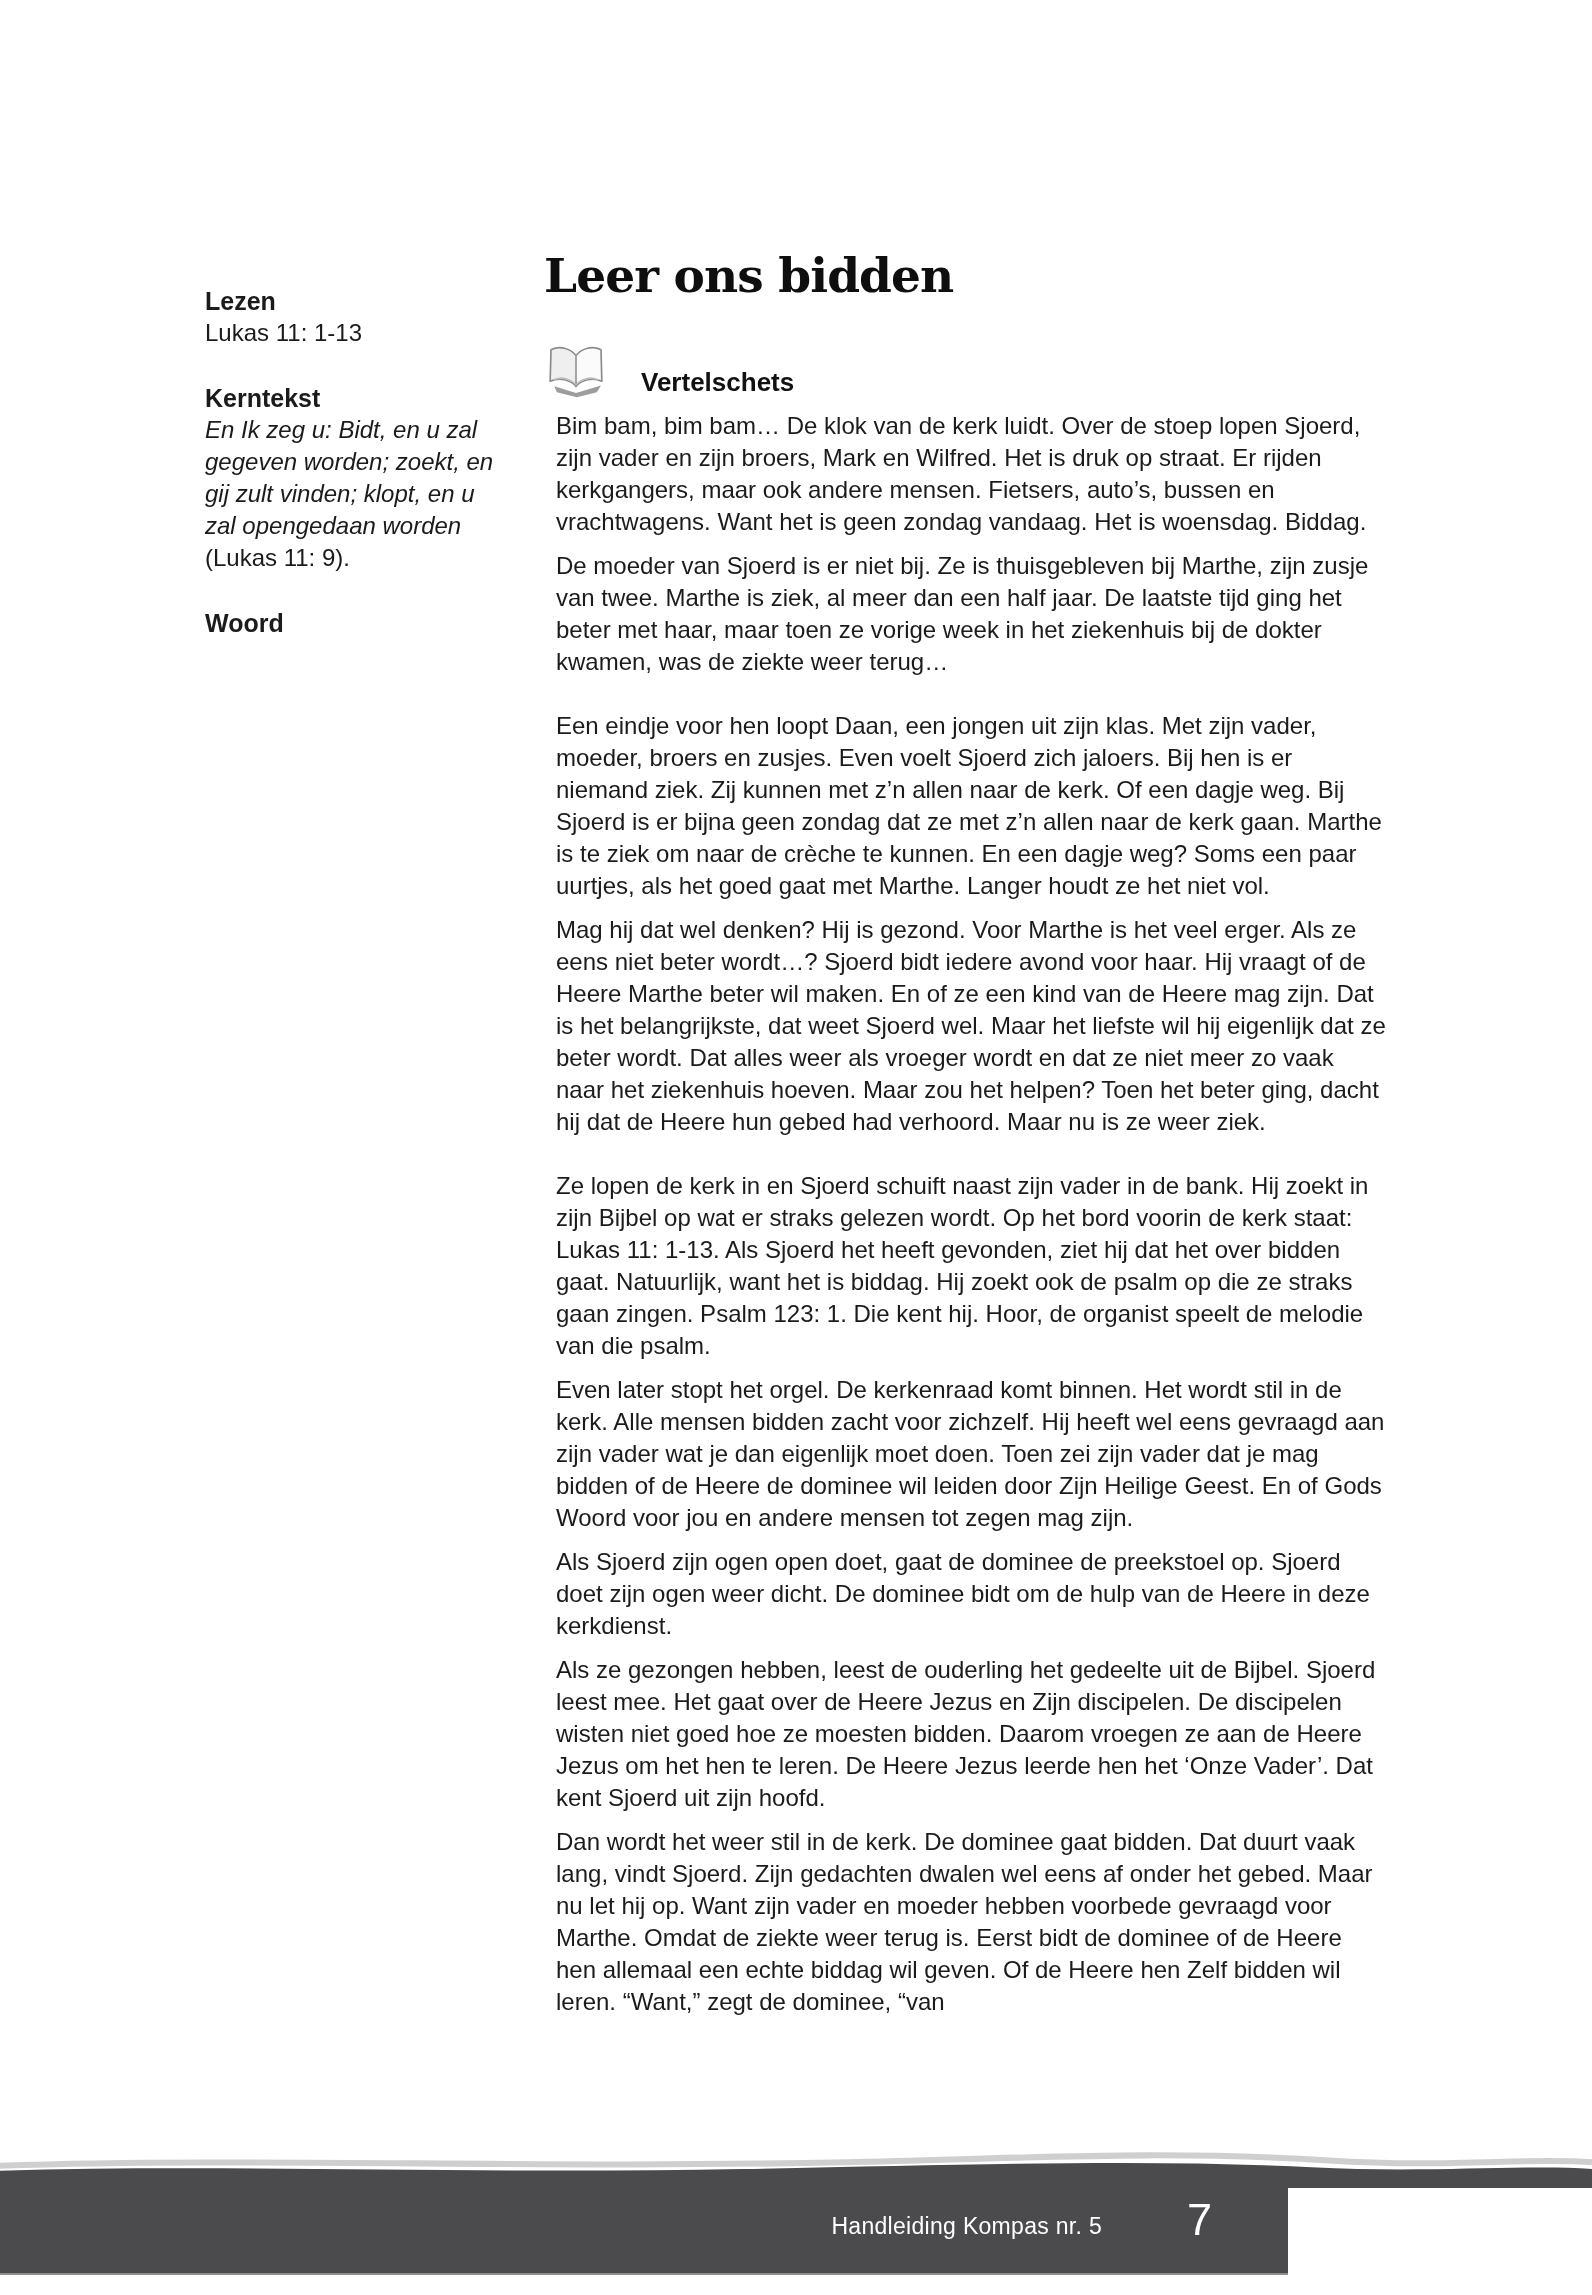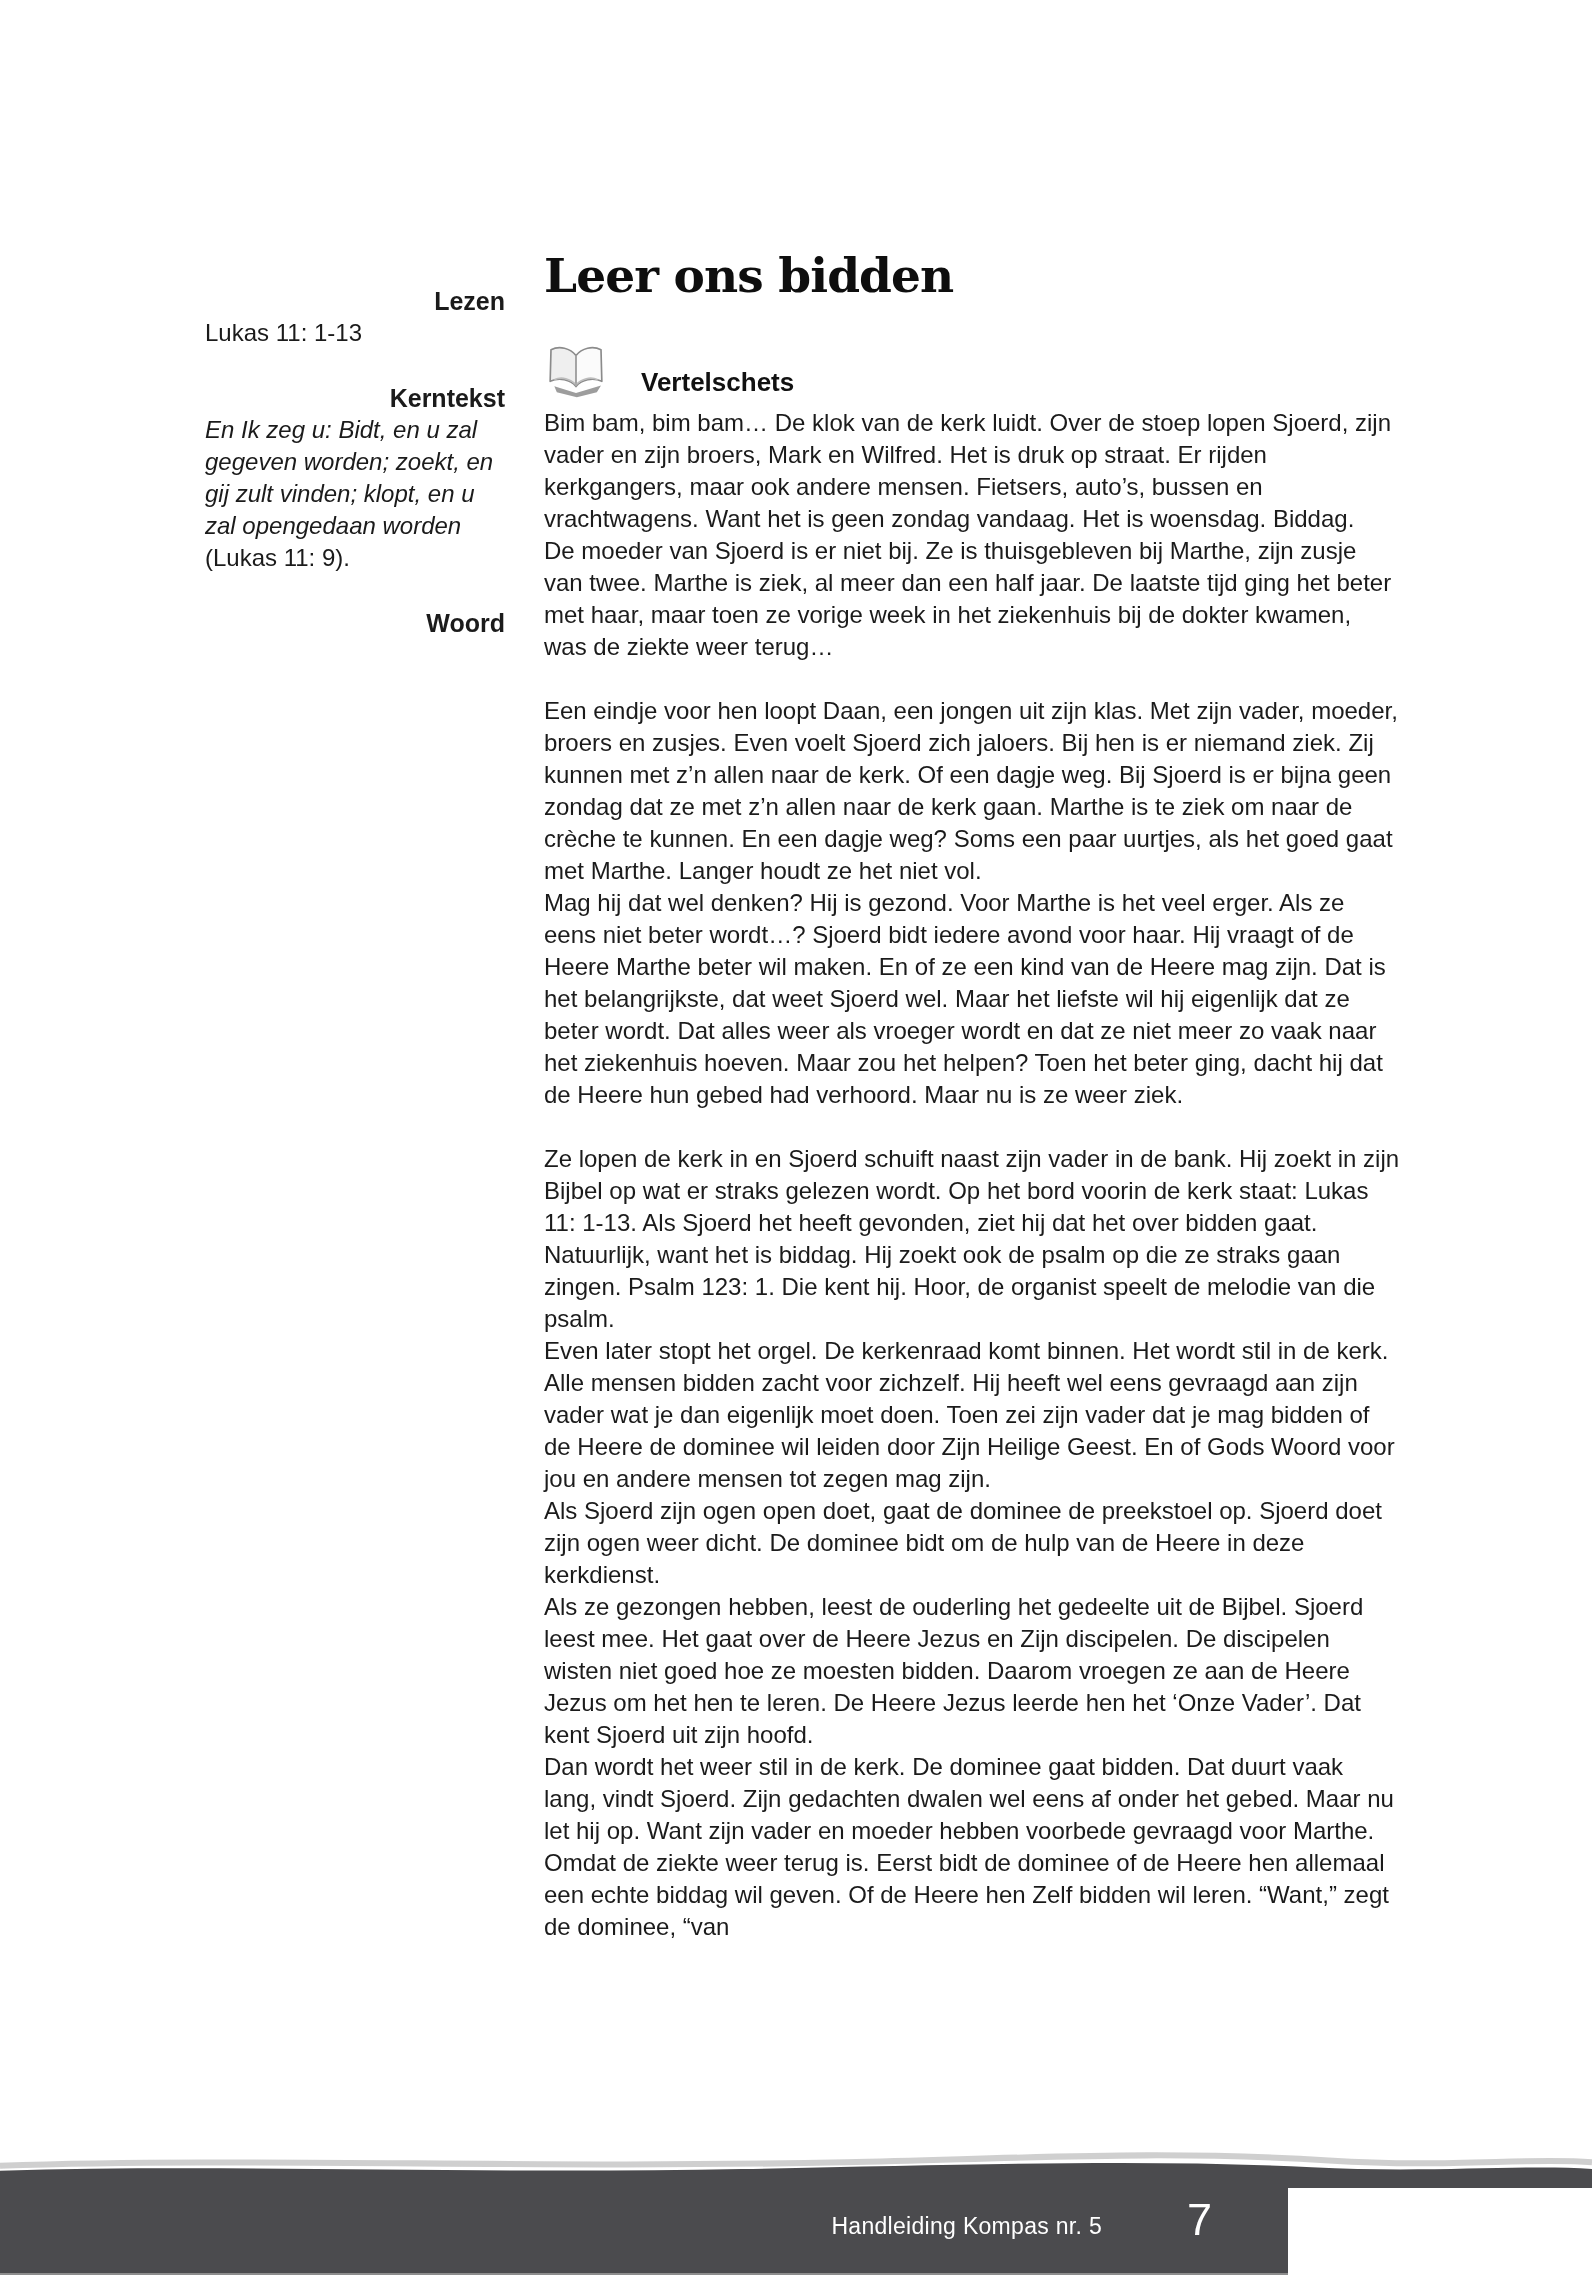--- a/index.html
+++ b/index.html
@@ -18,21 +18,20 @@
     position: absolute;
     left: 205px;
     top: 285px;
     width: 300px;
     font-size: 24px;
     line-height: 32px;
   }
   .side-heading {
     font-weight: bold;
     font-size: 25px;
-    text-align: right;
   }
   .side-block { margin-bottom: 33px; }
   .kerntekst-quote { font-style: italic; }
   .kerntekst-ref { font-style: normal; }
   .psalm-line { white-space: nowrap; }
 
   
   .main {
     position: absolute;
     left: 544px;
@@ -61,21 +60,21 @@
     color: #111111;
   }
   .story {
     margin-top: 8.6px;
     font-size: 24px;
     line-height: 32px;
     text-align: left;
   }
   .para { margin: 0 0 32px 0; }
   .para:last-child { margin-bottom: 0; }
-  .para-block { margin: 0; }
+  .para-block { margin: 12px; }
 
   
   .torn-edge {
     position: absolute;
     left: 0;
     top: 2145px;
     width: 1592px;
     height: 43px;
     display: block;
   }

